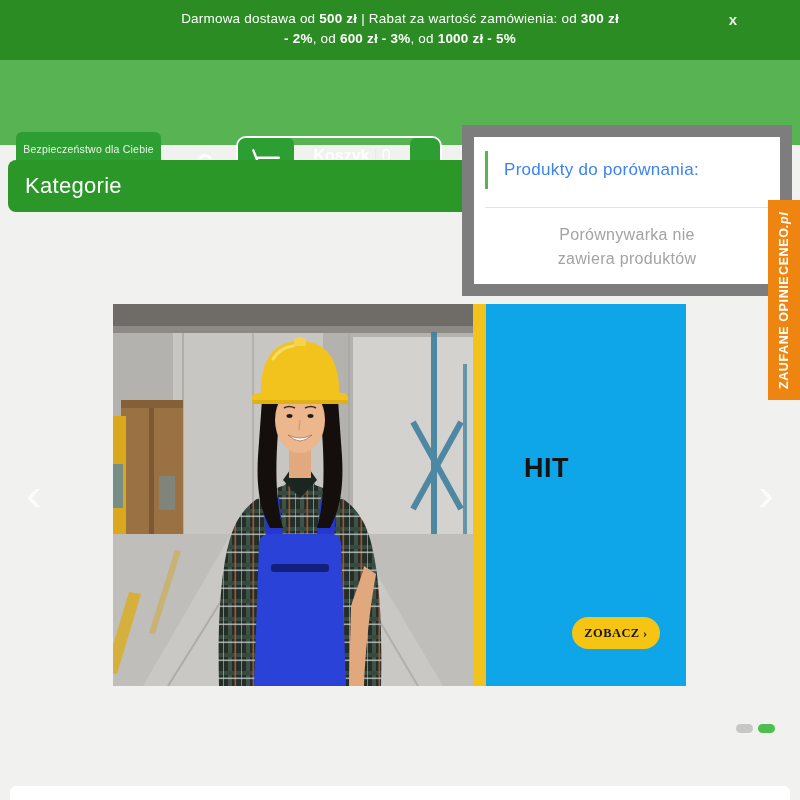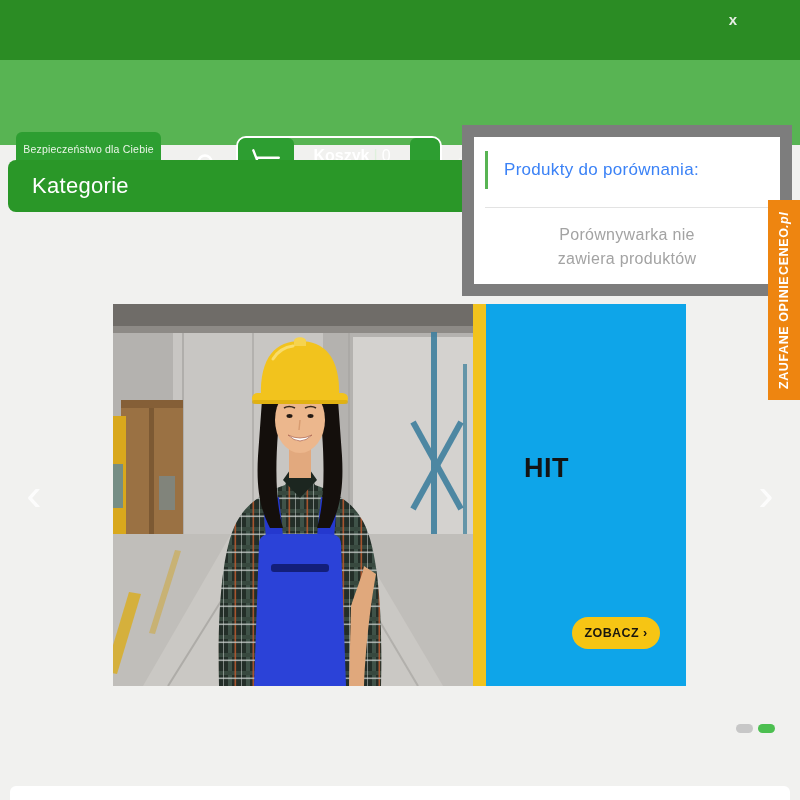--- a/index.html
+++ b/index.html
@@ -34,59 +34,61 @@
 
   .hdr-link { position:absolute; top:93px; display:flex; align-items:center; color:#fff; font-size:15.5px; cursor:pointer; height:22px; }
   .hdr-link .ic { margin-right:9px; font-size:17px; line-height:17px; }
   .link-wishlist { left:457px; }
   .link-compare { left:568px; }
   .link-compare .ic { font-size:13px; letter-spacing:-2px; }
   .hamburger { position:absolute; left:735px; top:92px; width:40px; cursor:pointer; }
   .hbar { display:block; width:40px; height:5px; border-radius:2.5px; background:#fff; margin-bottom:6px; }
 
   
-  .kategorie { left:8px; top:160px; width:784px; height:52px; background:#2a9728; border-radius:8px; color:#fff; font-size:22px; display:flex; align-items:center; padding-left:24px; letter-spacing:.3px; cursor:pointer; }
+  .kategorie { left:8px; top:160px; width:784px; height:52px; background:#2a9728; border-radius:8px; color:#fff; font-size:22px; display:flex; align-items:center; padding-left:17px; letter-spacing:.3px; cursor:pointer; }
 
   
   .cmp-panel { left:462px; top:125px; width:330px; height:171px; background:#7d7d7d; padding:12px; z-index:5; }
   .cmp-inner { background:#fff; width:100%; height:100%; position:relative; }
   .cmp-title-row { position:absolute; left:11px; top:14px; display:flex; align-items:center; }
   .cmp-accent { width:3px; height:38px; background:#58b453; margin-right:16px; }
   .cmp-title { font-size:17px; color:#3b82f6; letter-spacing:.3px; }
   .cmp-divider { position:absolute; left:11px; right:11px; top:70px; height:1px; background:#e3e3e3; }
   .cmp-empty { position:absolute; left:0; right:0; top:86px; text-align:center; font-size:16px; line-height:24px; color:#a3a3a3; padding:0 56px; letter-spacing:.3px; }
 
   
   .ceneo { left:768px; top:200px; width:32px; height:200px; background:#ee8510; z-index:6; display:flex; align-items:center; justify-content:center; writing-mode:vertical-rl; transform:rotate(180deg); color:#fff; font-size:12.5px; font-weight:bold; letter-spacing:.6px; cursor:pointer; white-space:nowrap; }
   .ceneo .tld { font-style:italic; }
 
   
   .hero { left:113px; top:304px; width:573px; height:382px; background:#fff; cursor:pointer; }
   .hero-photo { position:absolute; left:0; top:0; width:360px; height:382px; display:block; }
   .hero-stripe { position:absolute; left:360px; top:0; width:13px; height:382px; background:#f2c31d; }
   .hero-right { position:absolute; left:373px; top:0; width:200px; height:382px; background:#0ea5e9; }
   .hit { position:absolute; left:38px; top:148px; font-size:27px; line-height:33px; font-weight:800; color:#141414; letter-spacing:.5px; }
-  .zobacz { position:absolute; left:86px; top:313px; width:88px; height:32px; border:none; border-radius:16px; background:#f6c514; font-family:Liberation Sans, sans-serif; font-size:12.5px; font-weight:800; color:#19170f; letter-spacing:.4px; cursor:pointer; }
+  .zobacz { position:absolute; left:86px; top:313px; width:88px; height:32px; border:none; border-radius:16px; background:#f6c514; font-family:Liberation Serif, serif; font-size:12.5px; font-weight:800; color:#19170f; letter-spacing:.4px; cursor:pointer; }
 
   
   .arrow { width:44px; height:48px; color:#ffffff; opacity:.85; font-size:46px; line-height:44px; text-align:center; cursor:pointer; font-weight:300; user-select:none; }
   .arrow.prev { left:12px; top:472px; }
   .arrow.next { left:744px; top:472px; }
   .dots { left:736px; top:724px; display:flex; gap:5px; }
   .dot { width:17px; height:9px; border-radius:5px; background:#c7c7c7; cursor:pointer; }
   .dot.active { background:#4cbf50; }
 
   
   .bottom-card { left:10px; top:786px; width:780px; height:14px; background:#fff; border-radius:6px 6px 0 0; }
 </style>
 </head>
 <body>
 
 <div class="abs topbar">
   <div class="topbar-lines">
+    <div><span>Darmowa dostawa od </span><span class="b">500 zł</span><span> | </span><span>Rabat za wartość zamówienia: od </span><span class="b">300 zł</span></div>
+    <div><span class="b">- 2%</span><span>, od </span><span class="b">600 zł </span><span class="b"> - 3%</span><span>, od </span><span class="b">1000 zł</span><span class="b"> - 5%</span></div>
   </div>
   <span class="topbar-close">x</span>
 </div>
 
 <div class="abs header">
   <div class="logo">
     <div class="logo-tag">Bezpieczeństwo dla Ciebie</div>
   </div>
 
   <div class="search">

